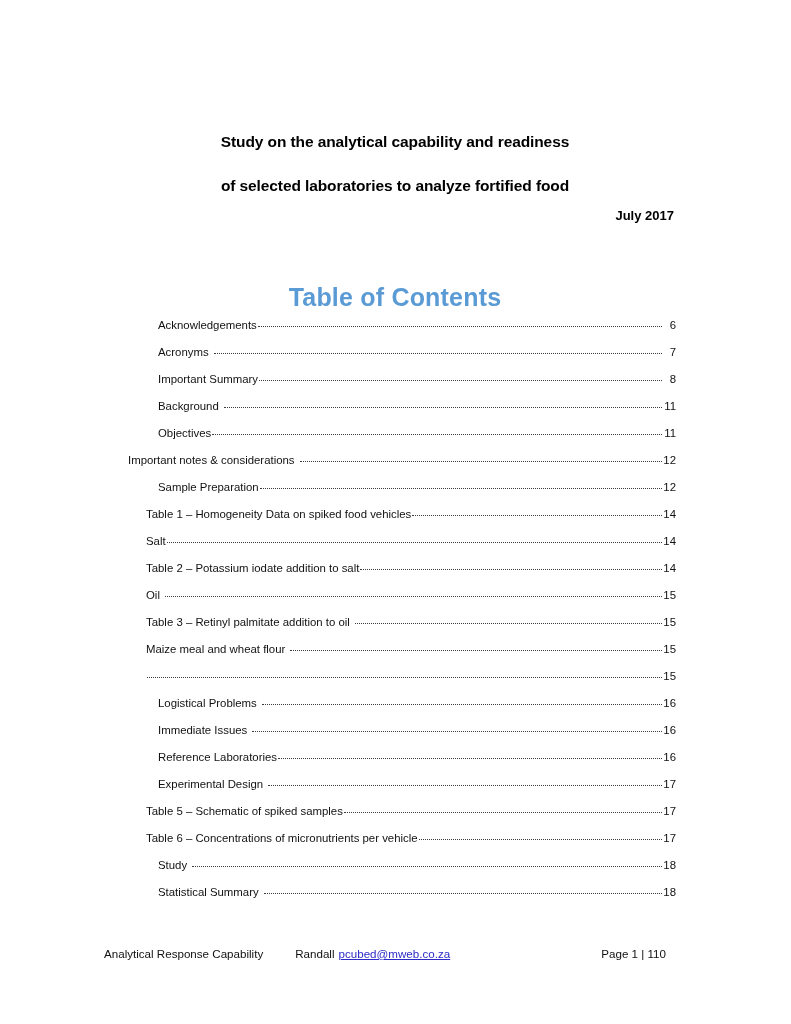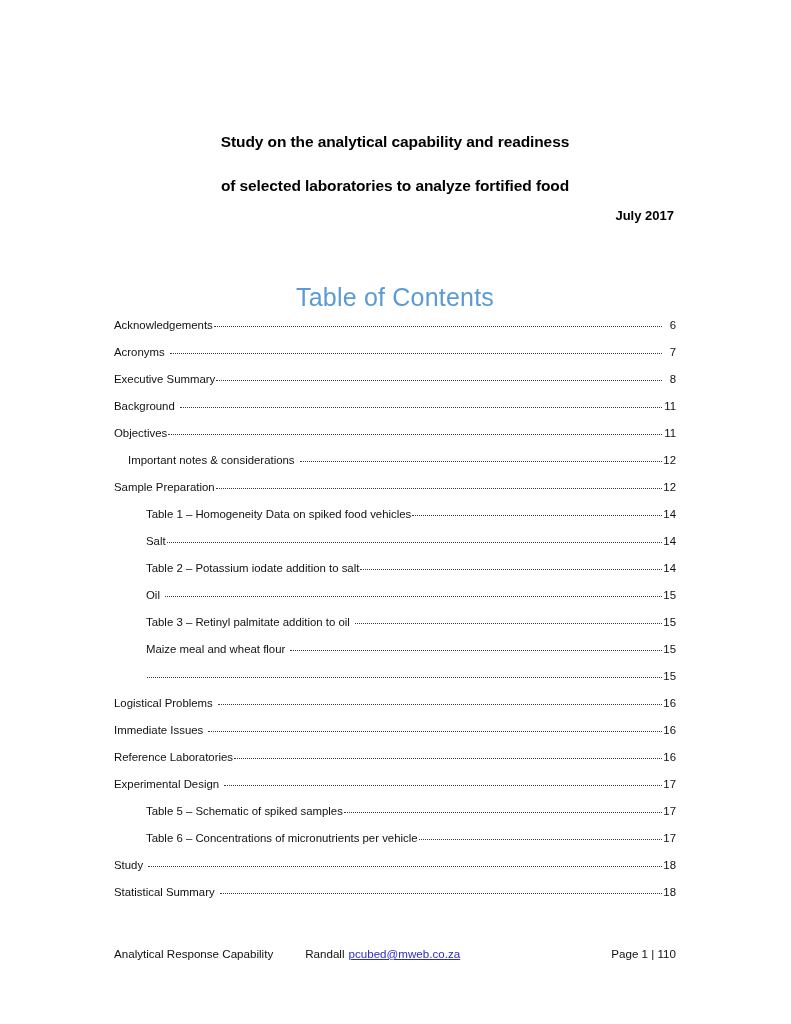--- a/index.html
+++ b/index.html
@@ -45,21 +45,21 @@
   }
 
   
   .toc-heading {
     position: absolute;
     left: 114px;
     top: 283px;
     width: 562px;
     text-align: center;
     font-size: 25px;
-    font-weight: 400;
+    font-weight: 700;
     color: #5b9bd5;
     letter-spacing: 0.2px;
   }
 
   
   .toc {
     position: absolute;
     left: 114px;
     top: 318px;
     width: 562px;
@@ -89,30 +89,30 @@
     left: 0;
     right: 0;
     bottom: 2px;
     border-bottom: 1.1px dotted #3a3a3a;
   }
   .toc-entry .pageno {
     flex: 0 0 auto;
     text-align: right;
     min-width: 13px;
   }
-  .toc-entry.lvl1 { padding-left: 0px; }
+  .toc-entry.lvl1 { padding-left: 0px; margin-left: 44px; }
   .toc-entry.lvl2 { padding-left: 14px; justify-content: center; }
   .toc-entry.lvl3 { padding-left: 32px; }
   
   .toc-entry.spaced .label { padding-right: 4px; }
 
   
   .footer {
     position: absolute;
-    left: 114px;
+    left: 104px;
     top: 947px;
     width: 562px;
     font-size: 11.6px;
     color: #111111;
     display: flex;
     align-items: flex-end;
     white-space: nowrap;
   }
   .footer .f-left { flex: 0 0 auto; }
   .footer .f-mid {
@@ -147,21 +147,21 @@
         <span class="label">Acknowledgements</span>
         <span class="leader"></span>
         <span class="pageno">6</span>
       </div>
       <div class="toc-entry lvl1 spaced">
         <span class="label">Acronyms</span>
         <span class="leader"></span>
         <span class="pageno">7</span>
       </div>
       <div class="toc-entry lvl1">
-        <span class="label">Executive Summary</span>
+        <span class="label">Important Summary</span>
         <span class="leader"></span>
         <span class="pageno">8</span>
       </div>
       <div class="toc-entry lvl1 spaced">
         <span class="label">Background</span>
         <span class="leader"></span>
         <span class="pageno">11</span>
       </div>
       <div class="toc-entry lvl1">
         <span class="label">Objectives</span>

